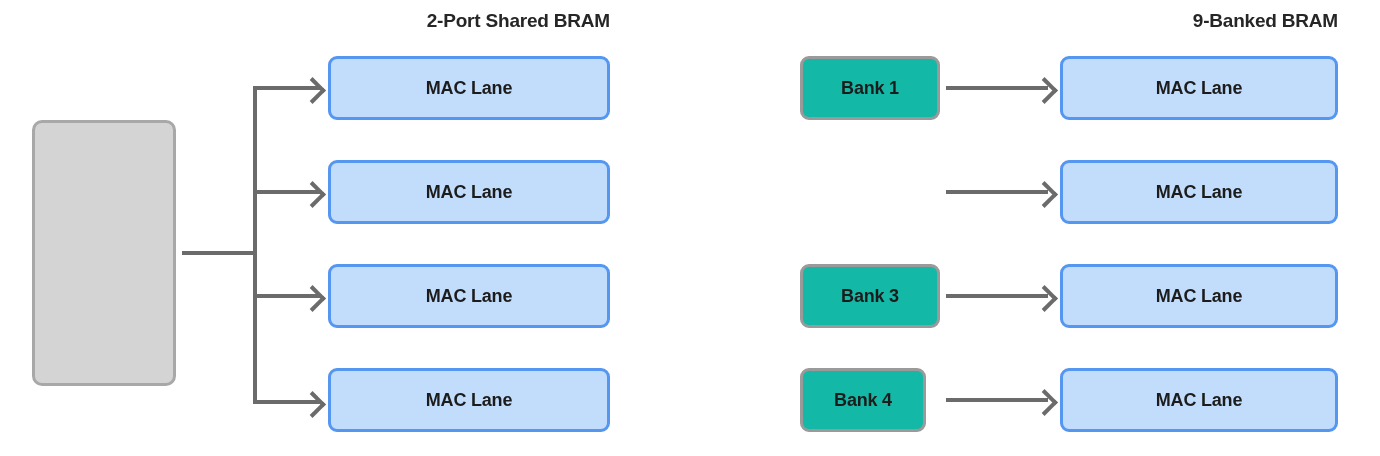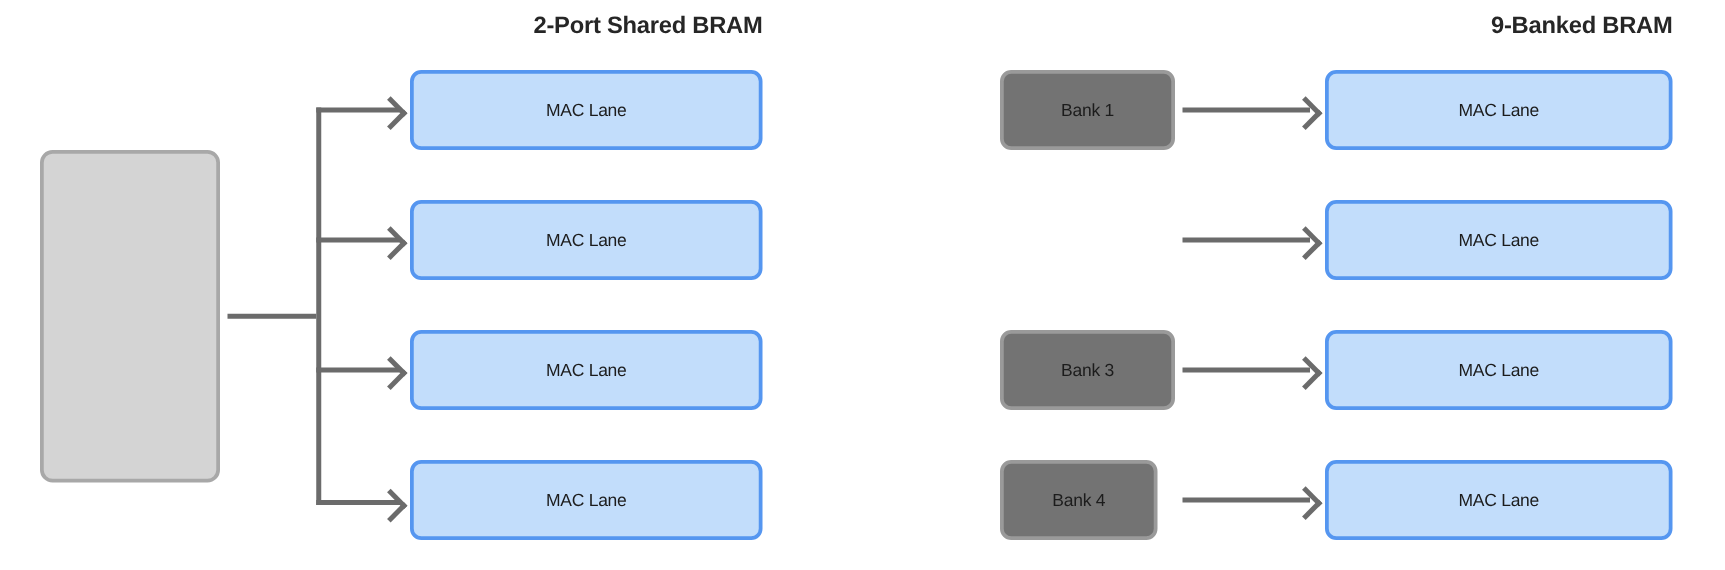--- a/index.html
+++ b/index.html
@@ -30,33 +30,33 @@
   }
   #title-left  { left: 0px;   top: 8px; width: 610px; }
   #title-right { left: 795px; top: 8px; width: 543px; }
 
   .node {
     position: absolute;
     box-sizing: border-box;
     display: flex;
     align-items: center;
     justify-content: center;
-    font-size: 14px;
-    font-weight: normal;
+    font-size: 18px;
+    font-weight: bold;
     color: #1c1c1c;
     letter-spacing: -0.2px;
     border-radius: 9px;
     white-space: nowrap;
   }
   .mac-lane {
     background: #c2ddfb;
     border: 3px solid #5596f0;
   }
   .bank {
-    background: #737373;
+    background: #14b8a6;
     border: 3px solid #9a9a9a;
   }
   .bram-block {
     background: #d4d4d4;
     border: 3px solid #a8a8a8;
     border-radius: 10px;
   }
 
   
   .wire-h {

